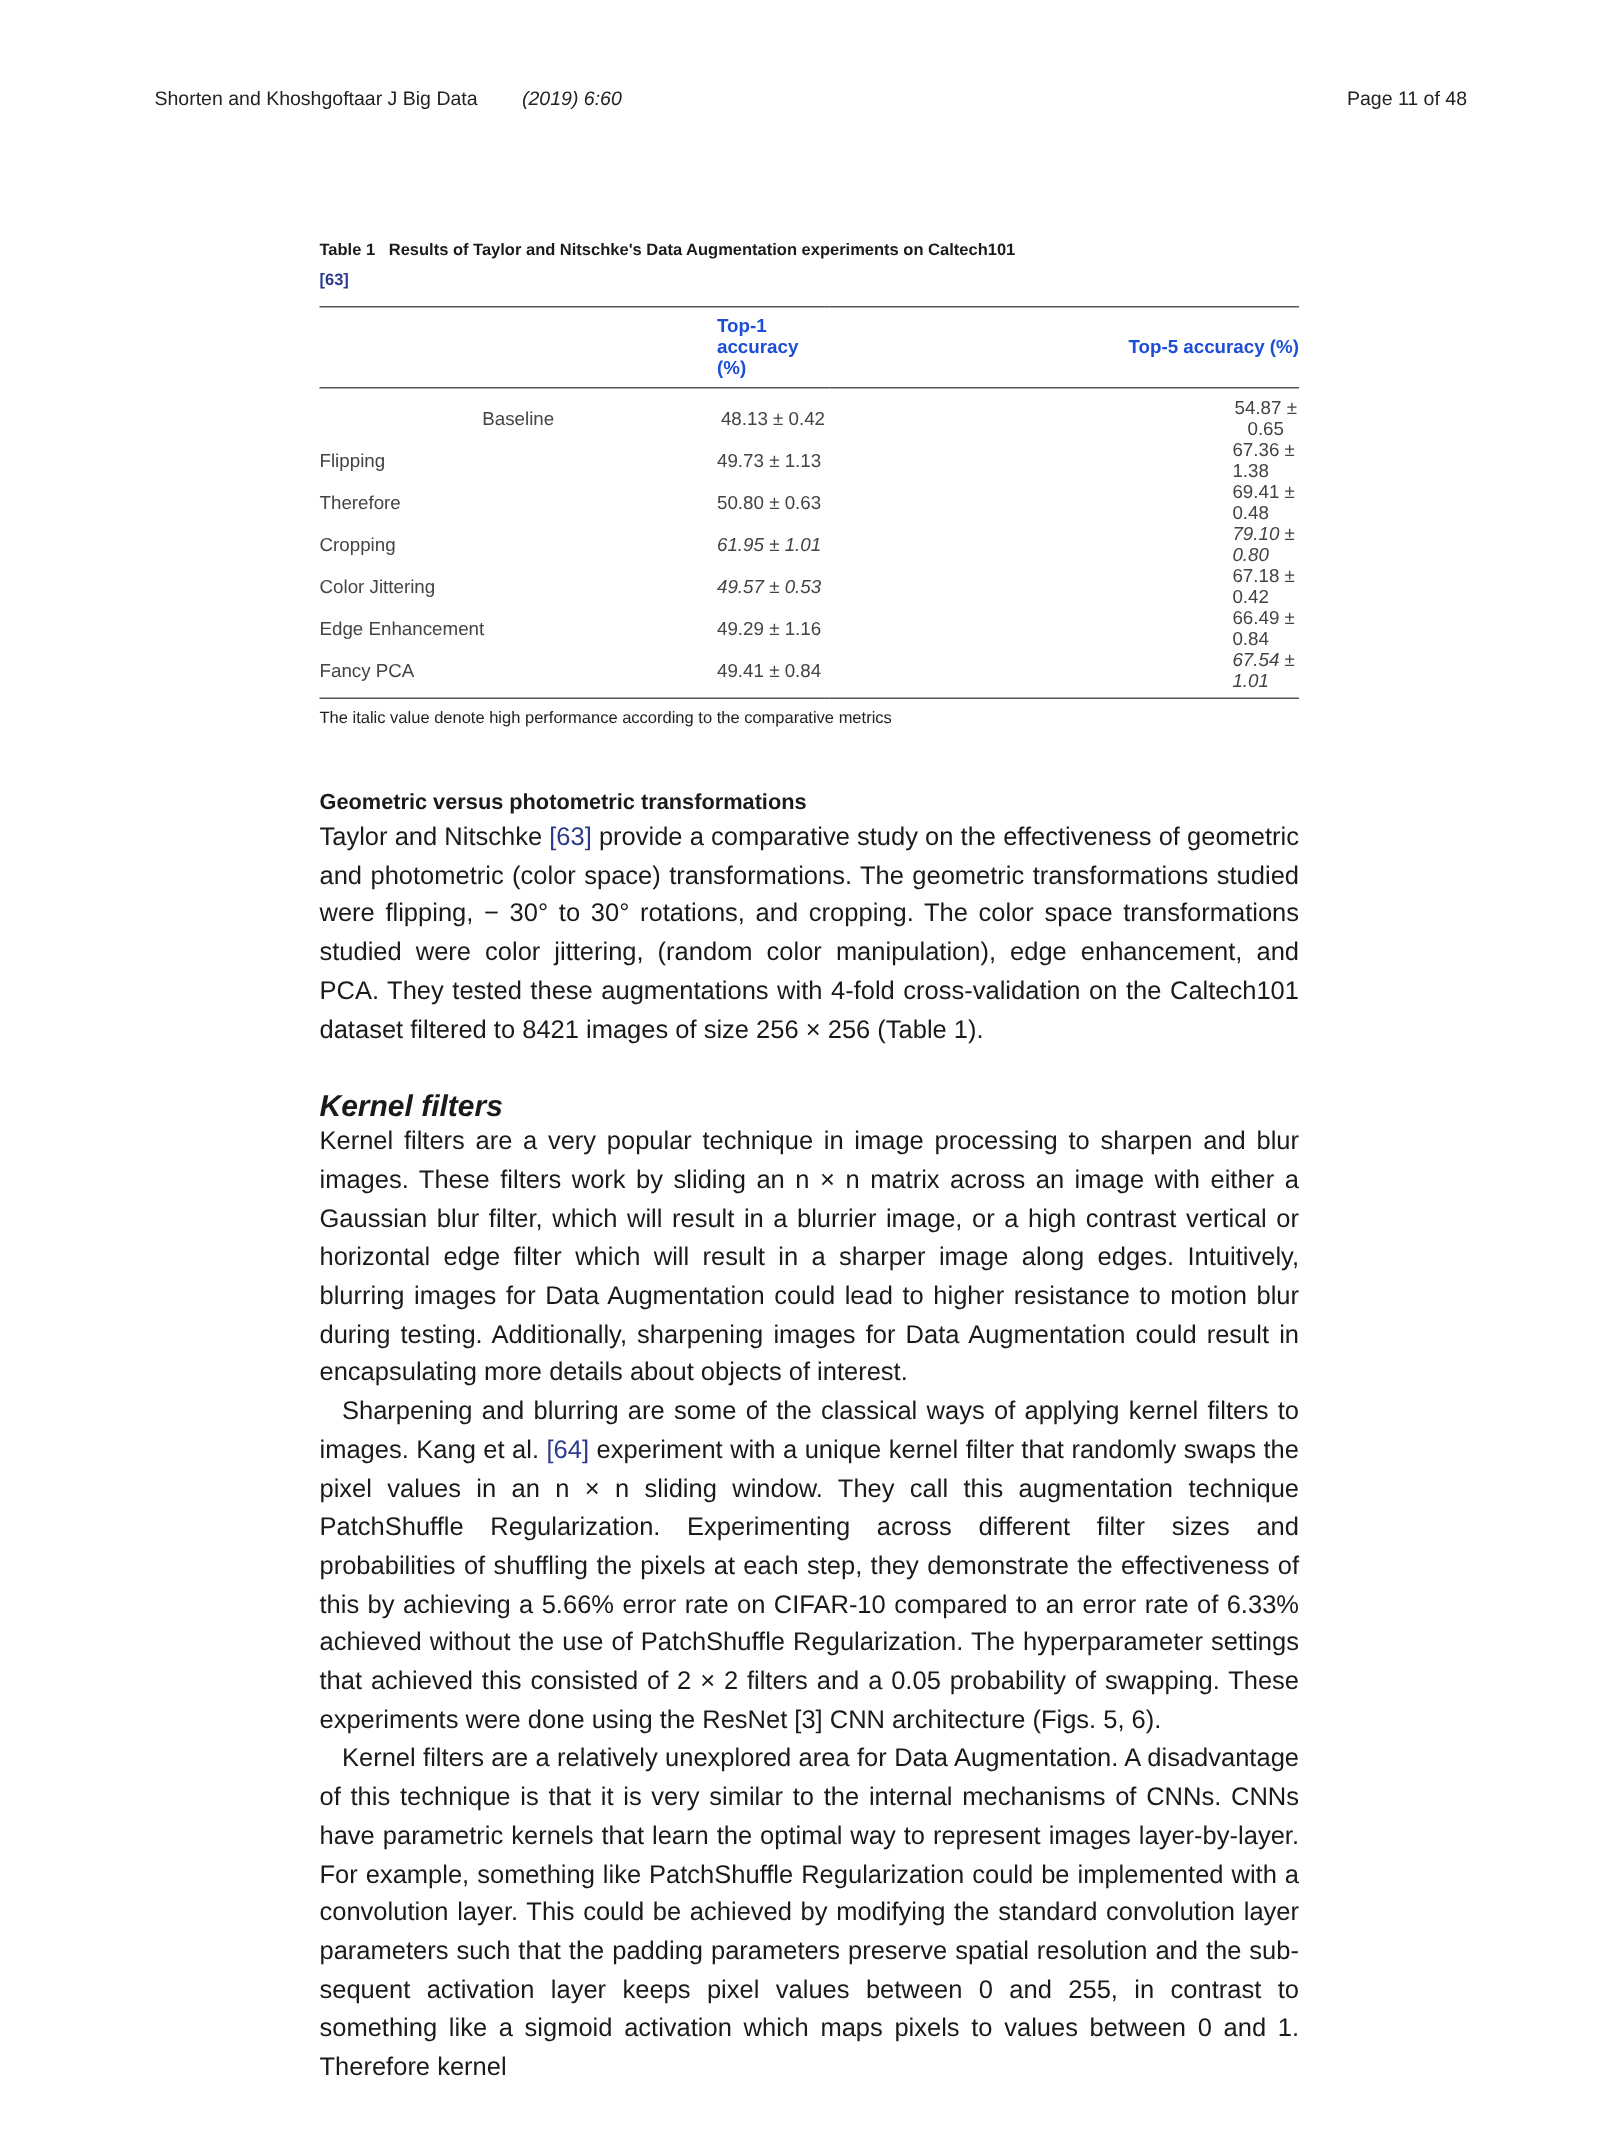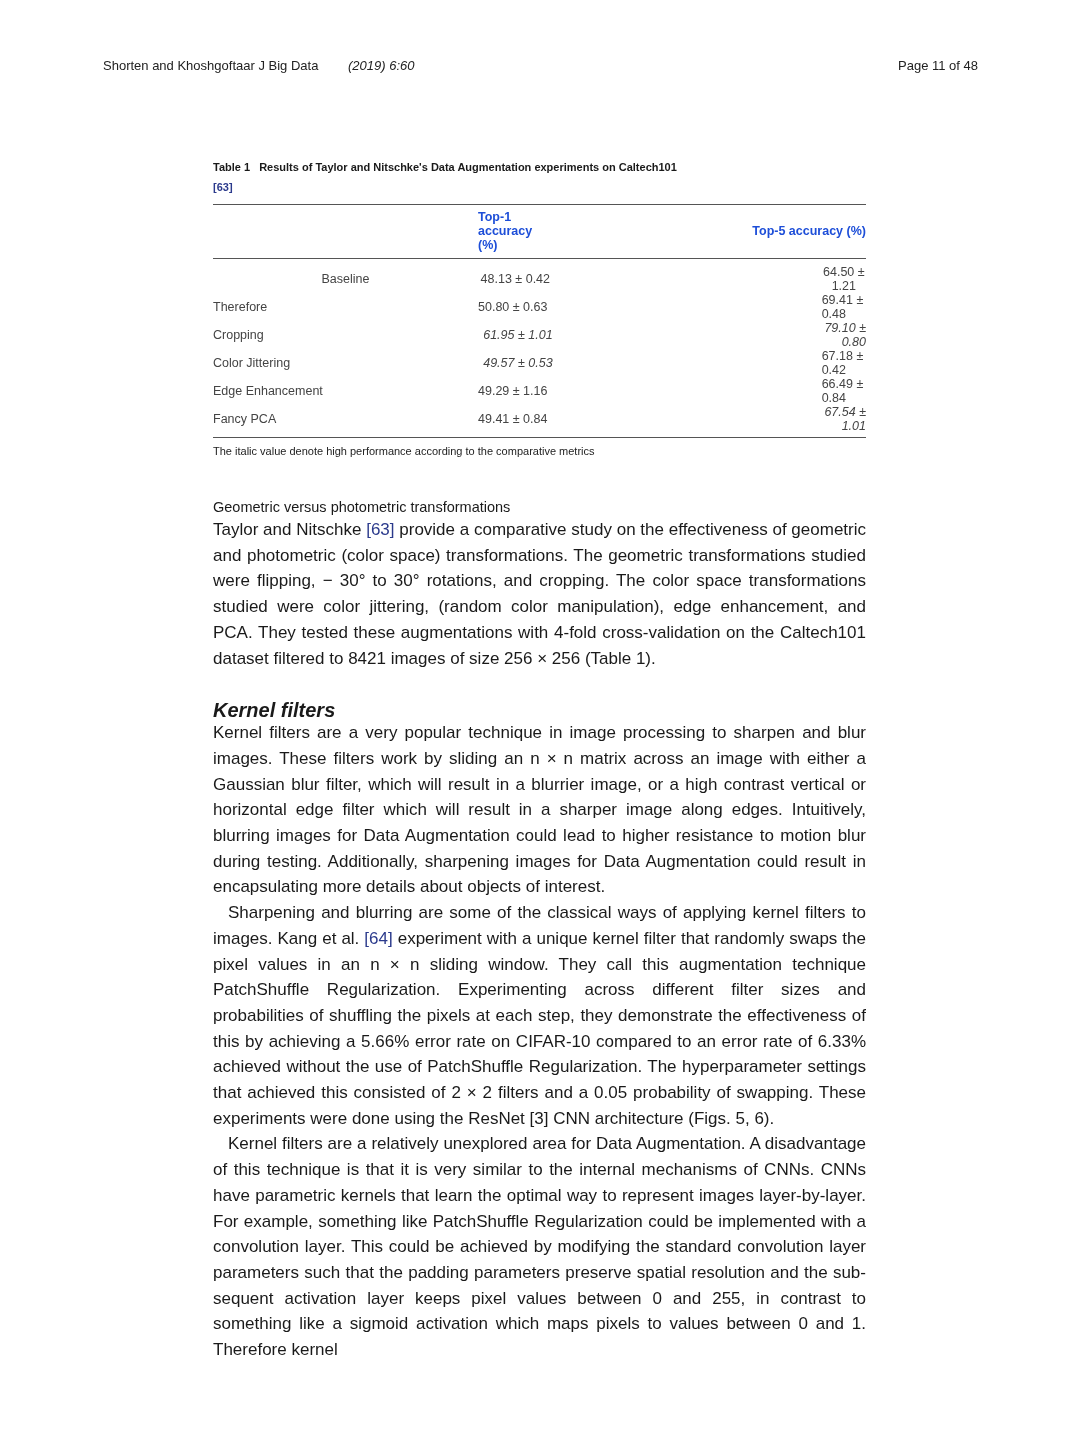--- a/index.html
+++ b/index.html
@@ -22,26 +22,26 @@
     font-family: "Liberation Sans", sans-serif; font-size: 12.5px; color: #444; }
   table.data thead th { font-weight: bold; font-size: 12.5px; color: #1d4ed8; padding: 5px 0 6px 0;
     border-top: 1.5px solid #555; border-bottom: 1px solid #555; }
   table.data thead th.c0 { text-align: left; width: 265px; }
   table.data thead th.c1 { text-align: left; }
   table.data thead th.c2 { text-align: right; }
   table.data tbody td { padding: 0; height: 22px; vertical-align: middle; font-weight: normal; }
   table.data tbody tr:first-child td { padding-top: 6px; text-align: center; }
   table.data tbody tr:last-child td { padding-bottom: 4px; }
   table.data td.c2 { text-align: left; padding-left: 269px; }
-  table.data td.it { font-style: italic; text-align: right; }
+  table.data td.it { font-style: italic; }
   table.data tbody { border-bottom: 1px solid #555; }
 
   .footnote { font-family: "Liberation Sans", sans-serif; font-size: 11px; color: #222; line-height: 21px; margin-top: 3px; }
 
-  h2.sec { font-family: "Liberation Sans", sans-serif; font-weight: normal; font-size: 14.5px; margin: 35px 0 0 0; line-height: 20px; color: #1a1a1a; }
+  h2.sec { font-family: "Liberation Sans", sans-serif; font-weight: bold; font-size: 14.5px; margin: 35px 0 0 0; line-height: 20px; color: #1a1a1a; }
   h3.subsec { font-family: "Liberation Sans", sans-serif; font-weight: bold; font-style: italic; font-size: 20px; margin: 29px 0 0 0; line-height: 20px; color: #1a1a1a; }
   p.body { font-family: Liberation Sans, sans-serif; font-size: 17px; line-height: 25.7px; margin: 0; text-align: justify; color: #1a1a1a; hyphens: manual; }
   p.body.indent { text-indent: 15px; }
   .ref-inline { color: #2b3a8c; }
 </style>
 </head>
 <body>
 
 <div class="running-head">
   <div class="left">
@@ -66,21 +66,26 @@
       <tr>
         <th class="c0"></th>
         <th class="c1">Top-1 accuracy (%)</th>
         <th class="c2">Top-5 accuracy (%)</th>
       </tr>
     </thead>
     <tbody>
       <tr>
         <td>Baseline</td>
         <td>48.13 ± 0.42</td>
-        <td class="c2">64.50 ± 1.21</td>
+        <td class="c2">54.87 ± 0.65</td>
+      </tr>
+      <tr>
+        <td>Flipping</td>
+        <td>49.73 ± 1.13</td>
+        <td class="c2">67.36 ± 1.38</td>
       </tr>
       <tr>
         <td>Therefore</td>
         <td>50.80 ± 0.63</td>
         <td class="c2">69.41 ± 0.48</td>
       </tr>
       <tr>
         <td>Cropping</td>
         <td class="it">61.95 ± 1.01</td>
         <td class="c2 it">79.10 ± 0.80</td>

